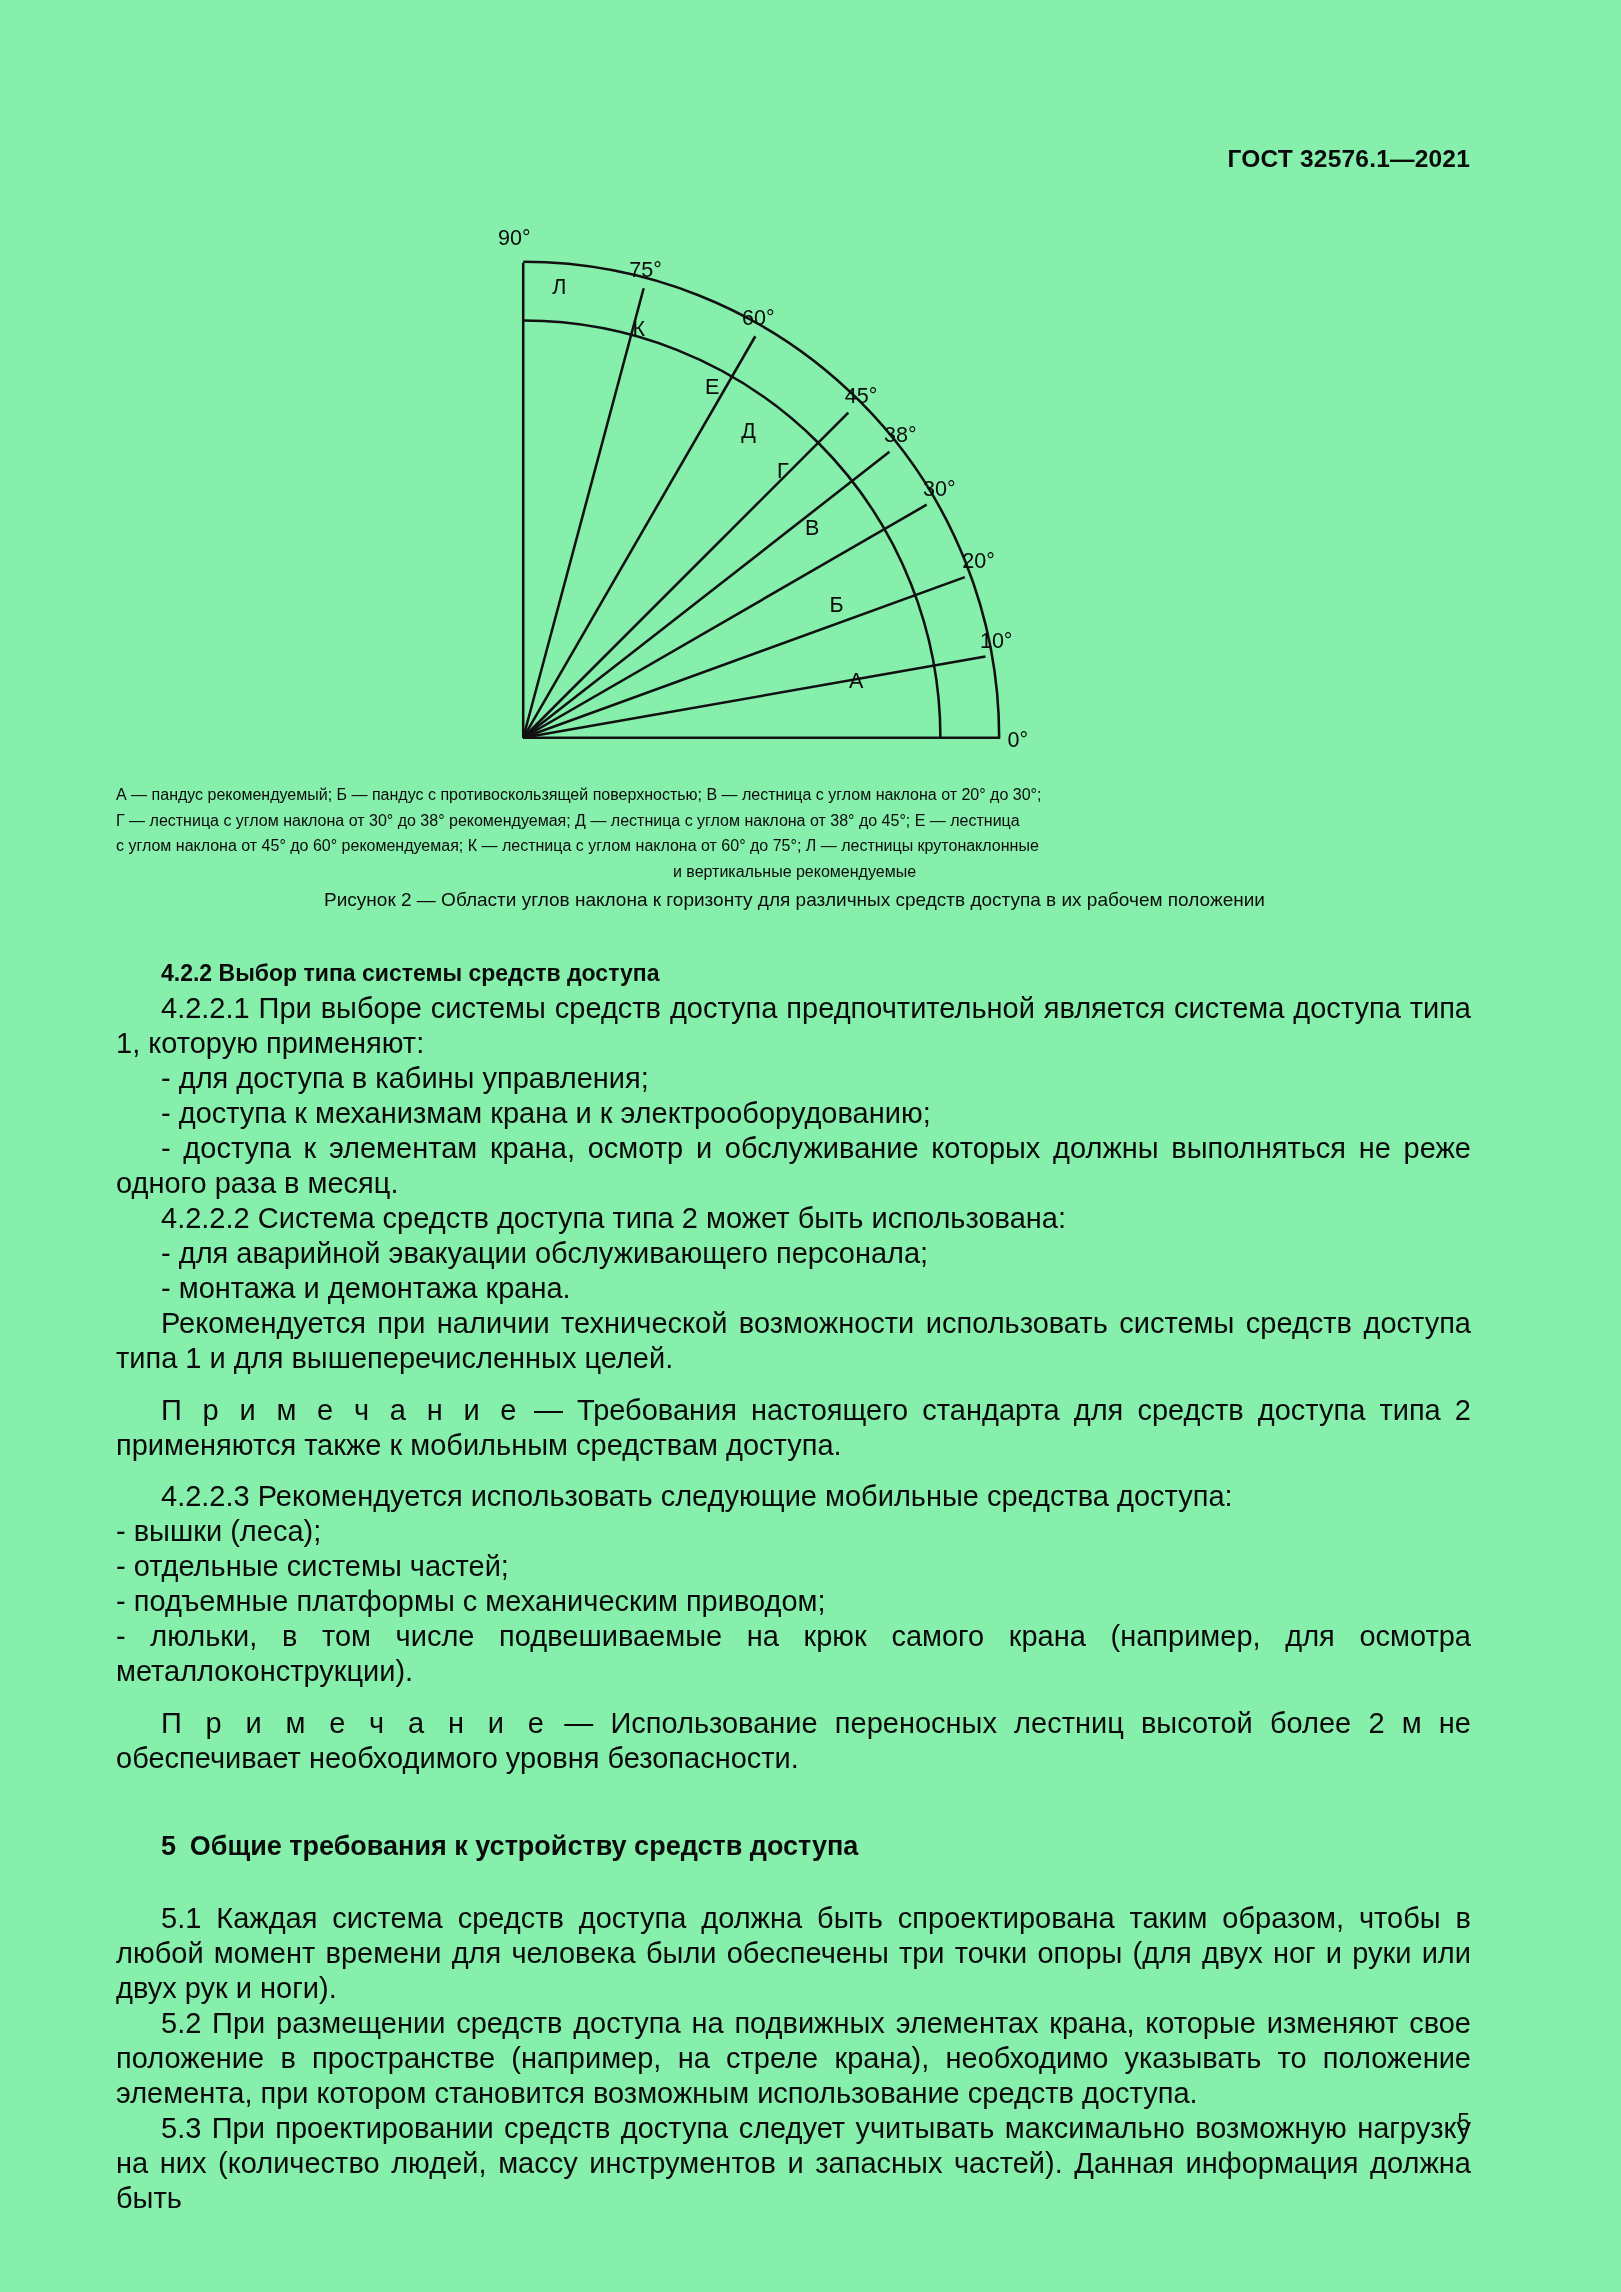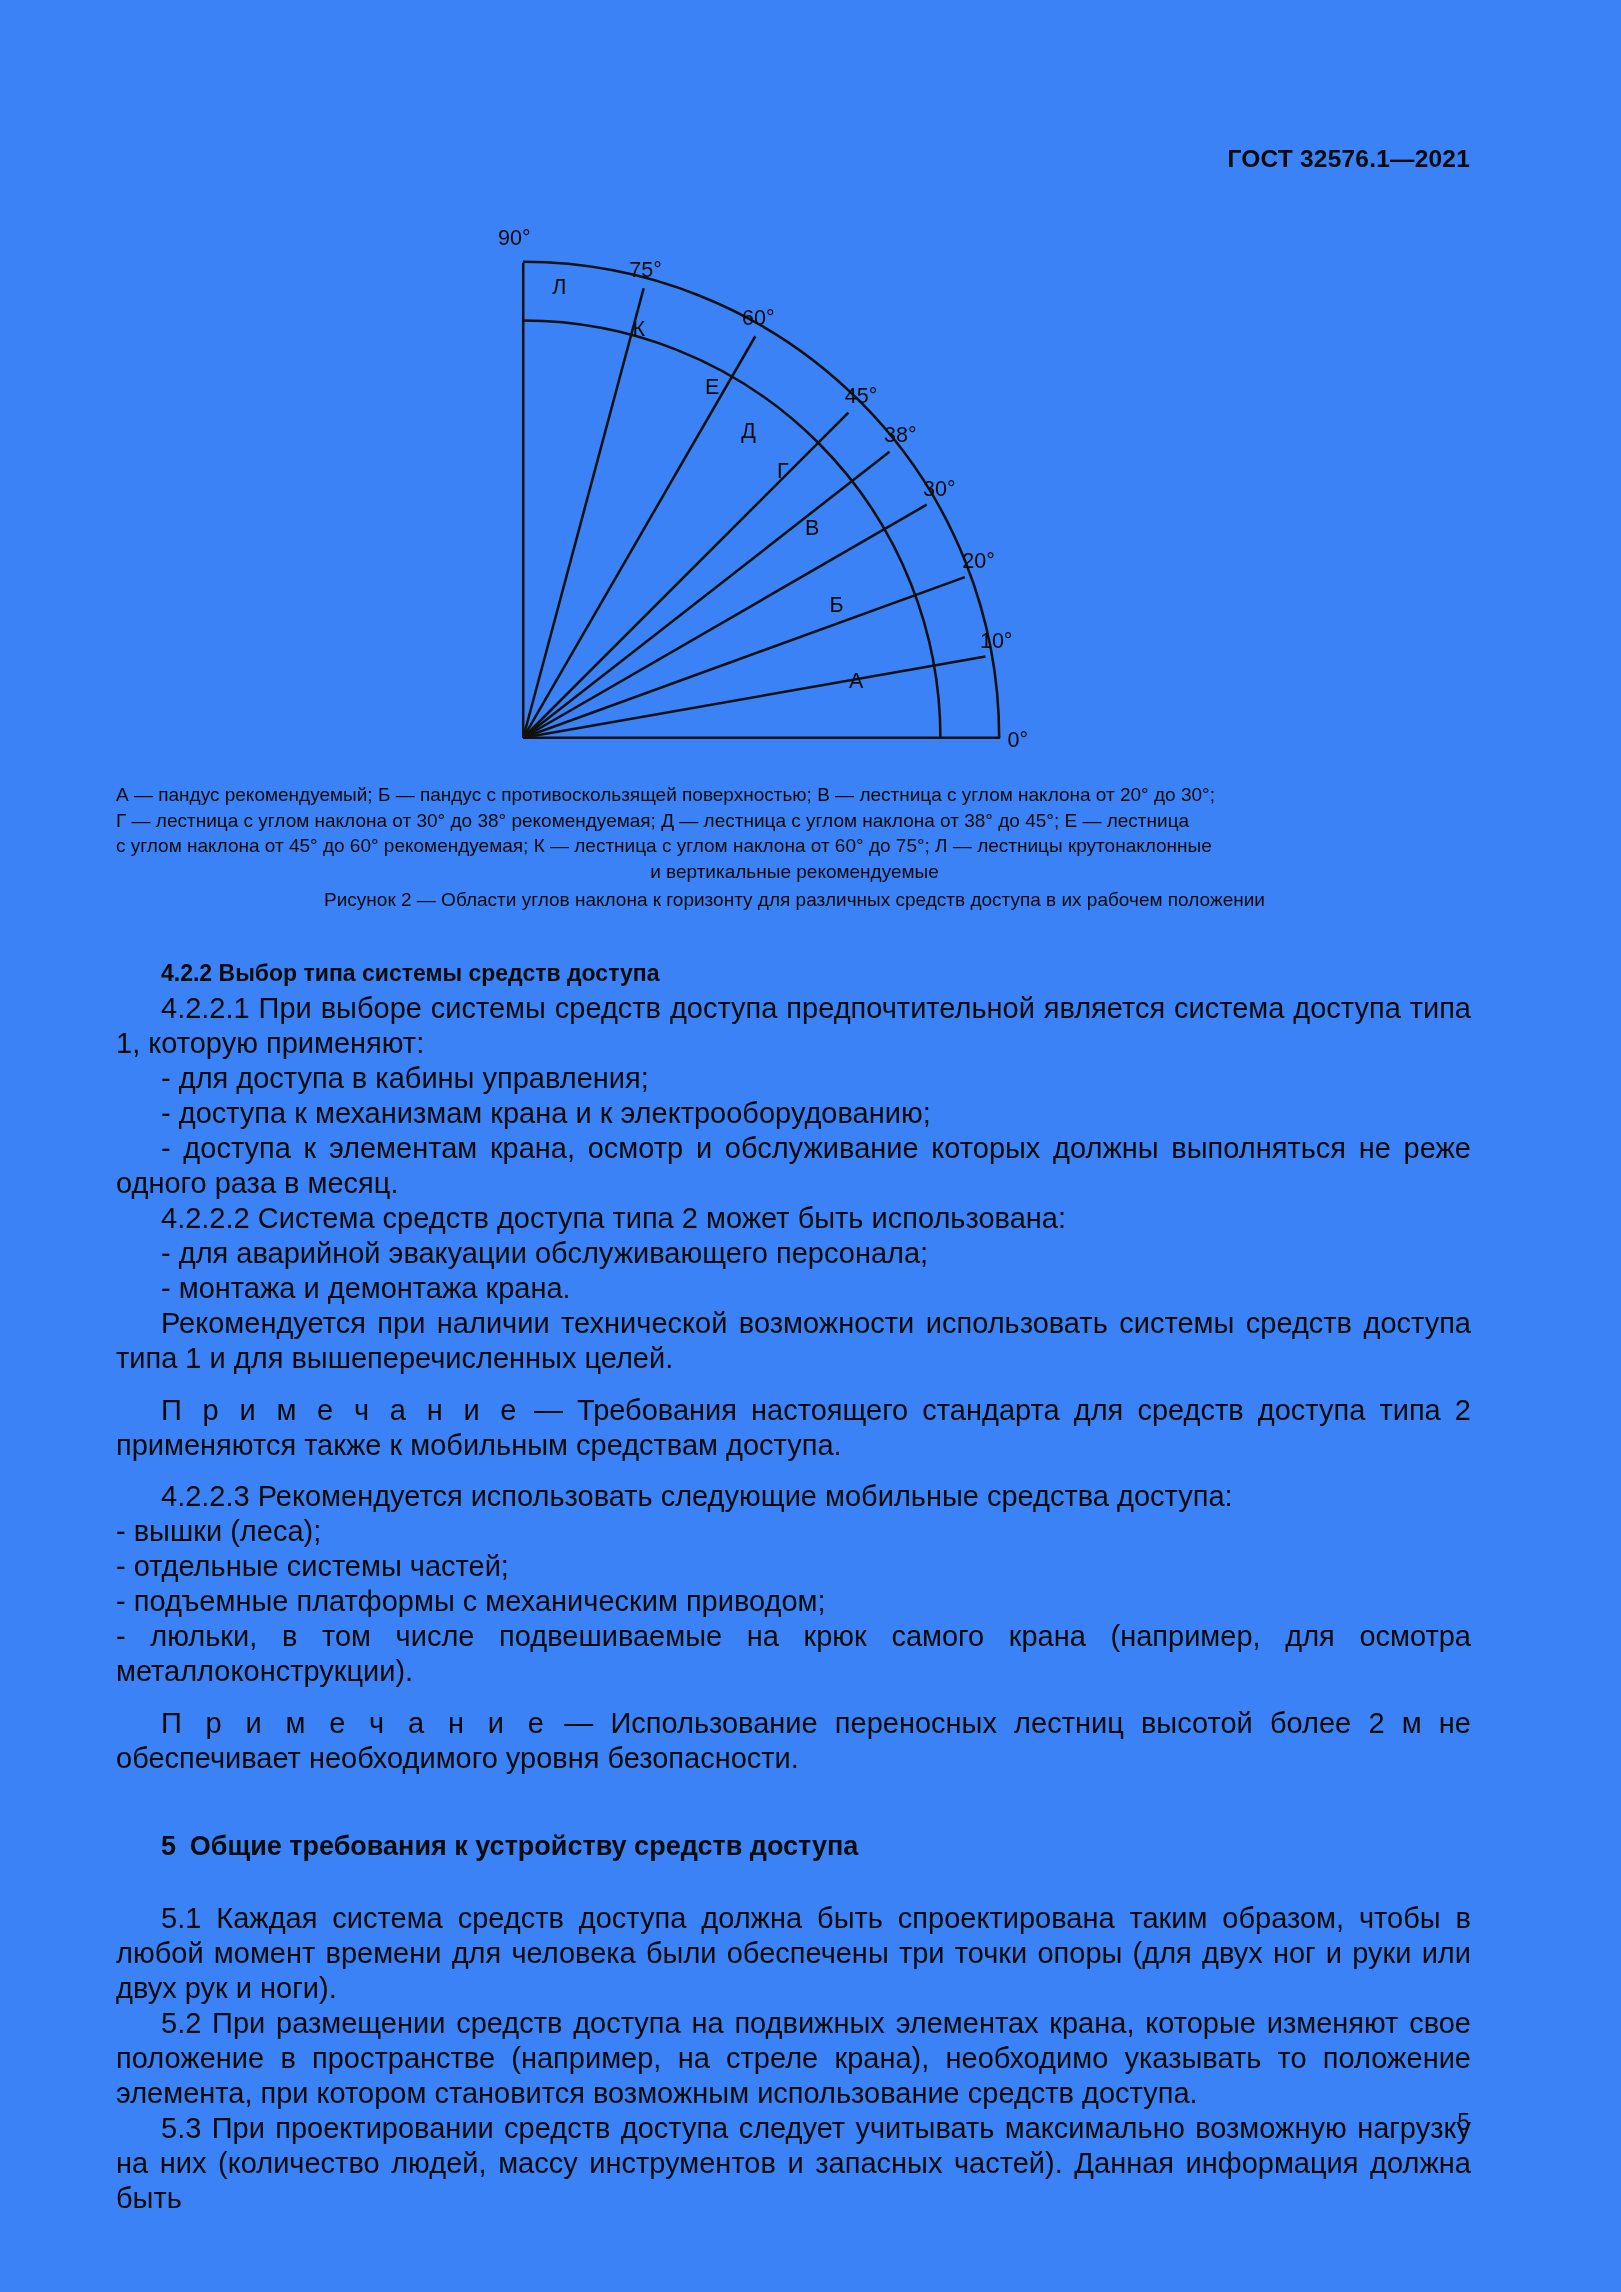--- a/index.html
+++ b/index.html
@@ -8,21 +8,21 @@
     background: #ffffff;
   }
   body {
     font-family: "Liberation Sans", sans-serif;
     color: #0b0b0b;
   }
   .page {
     position: relative;
     width: 1621px;
     height: 2293px;
-    background: #3b82f6;
+    background: #86efac;
     overflow: hidden;
   }
 
   
   .doc-header {
     position: absolute;
     top: 145px;
     right: 151px;
     font-size: 24.5px;
     font-weight: bold;
@@ -46,21 +46,21 @@
     position: absolute;
     top: 0;
     left: 0;
   }
 
   .fig-legend {
     position: absolute;
     top: 782px;
     left: 116px;
     width: 1357px;
-    font-size: 19px;
+    font-size: 16px;
     line-height: 25.5px;
     text-align: justify;
   }
   .fig-legend .lastline {
     display: block;
     text-align: center;
   }
   .fig-caption {
     position: absolute;
     top: 889px;

